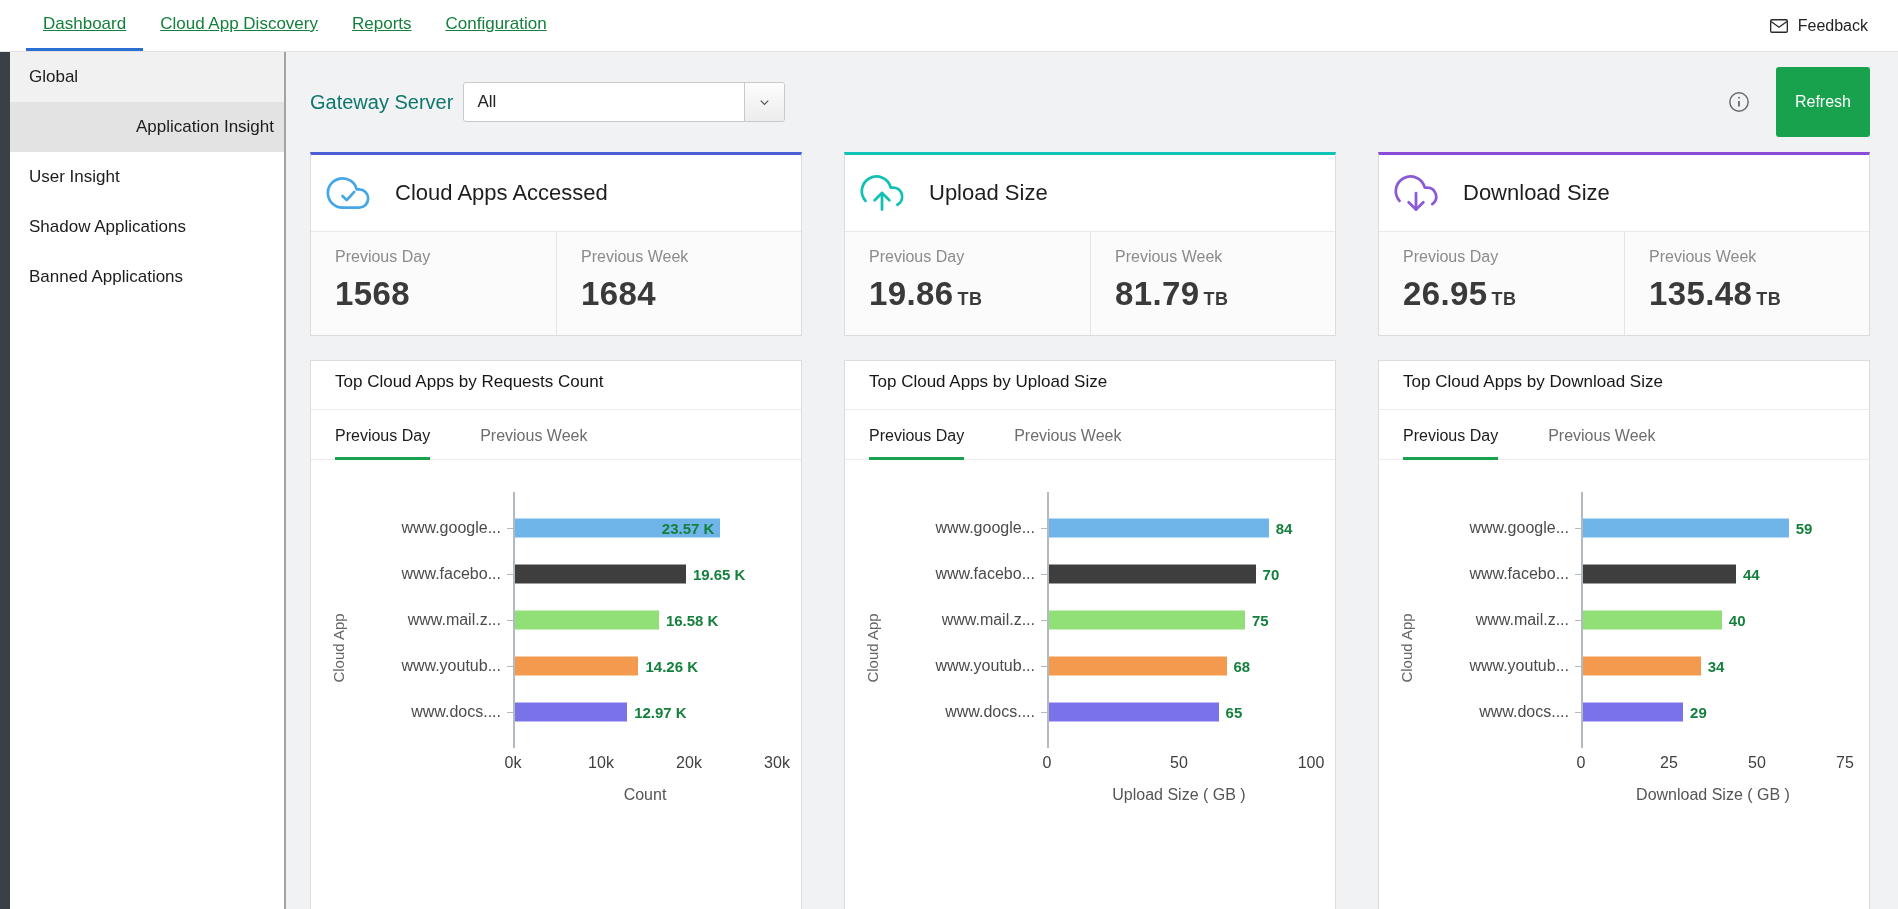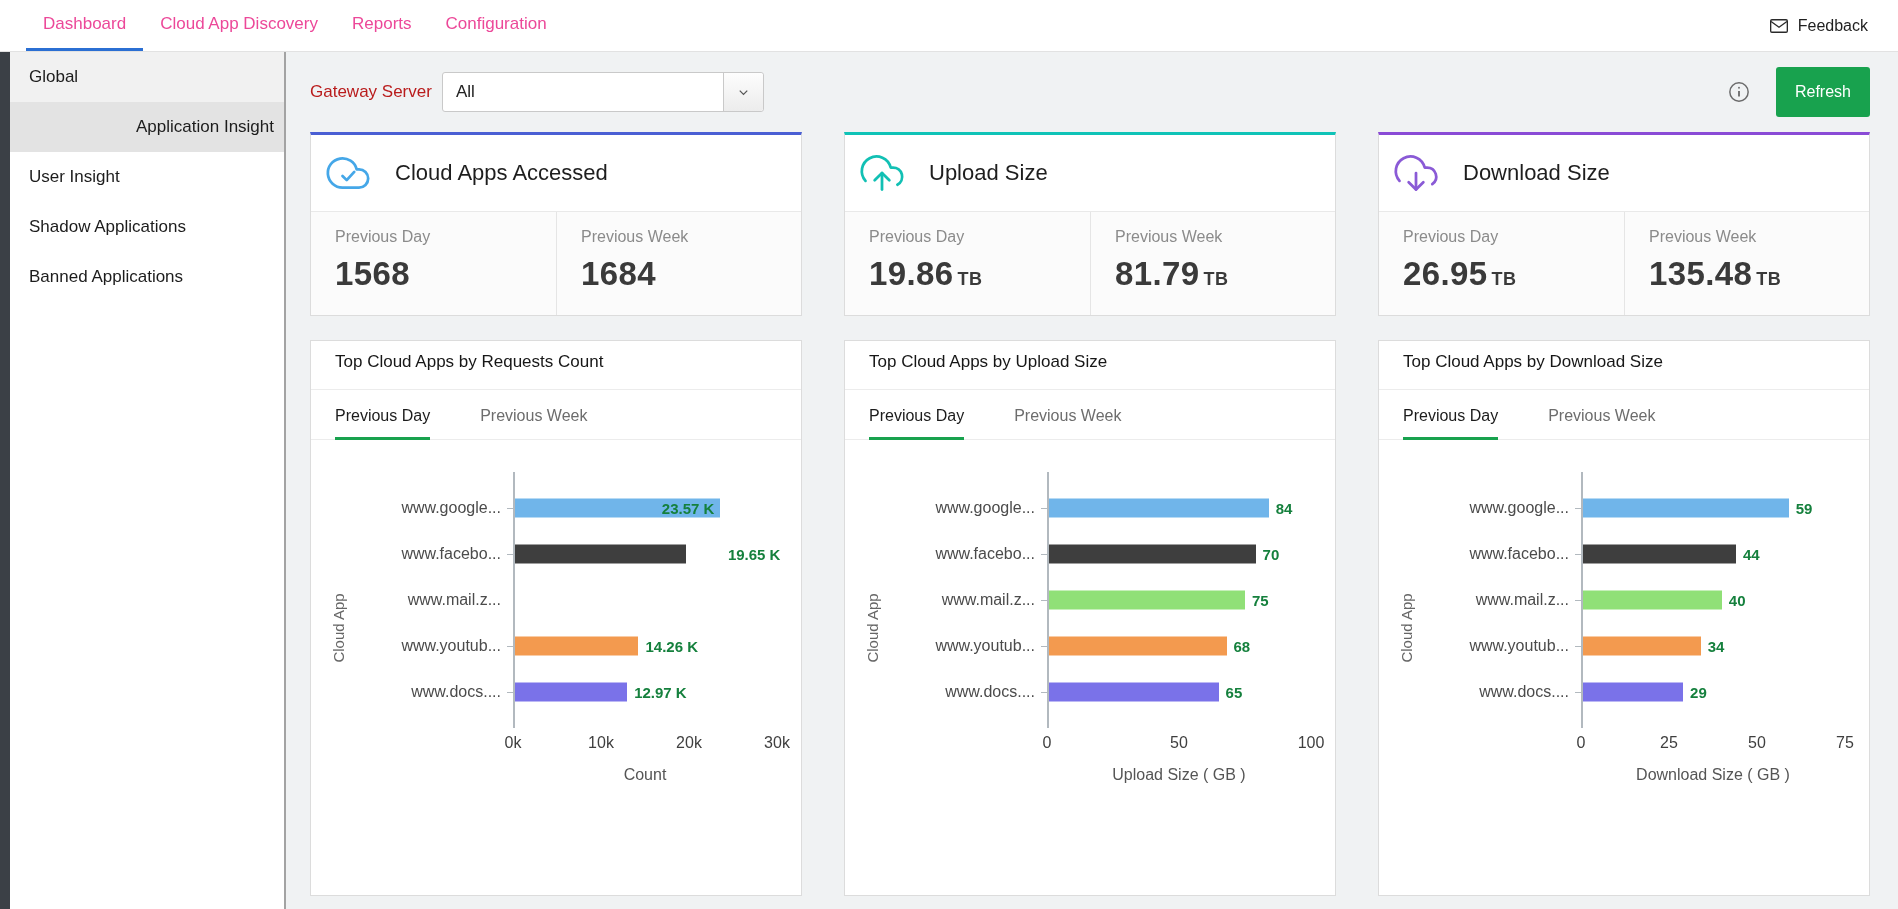--- a/index.html
+++ b/index.html
@@ -11,52 +11,52 @@
     color:#222;
   }
   
   .topbar {
     height:52px; background:#fff; border-bottom:1px solid #e2e2e2;
     display:flex; align-items:stretch; padding:0 30px 0 26px;
   }
   .nav { display:flex; }
   .nav-tab {
     display:flex; align-items:center; padding:0 17px; font-size:17px;
-    color:#ec4899; cursor:pointer; border-bottom:3px solid transparent;
+    color:#15803d; cursor:pointer; border-bottom:3px solid transparent;text-decoration:underline;
   }
   .nav-tab.active { border-bottom-color:#2b6fd3; }
   .feedback { margin-left:auto; display:flex; align-items:center; gap:9px; font-size:16px; color:#1f1f1f; cursor:pointer; }
 
   
   .page { display:flex; height:857px; }
   .leftstrip { width:10px; background:#3b4046; }
   .sidebar { width:276px; background:#fff; border-right:2px solid #a3a3a3; }
   .side-item { padding:15px 10px 15px 19px; font-size:17px; color:#1c1c1c; cursor:pointer; }
   .side-item.global-item { background:#f1f1f1; }
   .side-item.selected { background:#e3e3e3;text-align:right; }
   main { flex:1; min-width:0; }
 
   
   .toolbar { display:flex; align-items:center; padding:15px 28px 13px 24px; }
-  .gw-label { font-size:17px; color:#b91c1c; margin-right:10px; }
+  .gw-label { font-size:20px; color:#0f766e; margin-right:10px; }
   .select {
     width:322px; height:40px; background:#fff; border:1px solid #c9c9c9; border-radius:3px;
     display:flex; align-items:center; cursor:pointer;
   }
   .select-val { flex:1; padding:0 13px; font-size:17px; color:#222; }
   .select-arrow {
     width:40px; align-self:stretch; border-left:1px solid #c9c9c9;
     background:linear-gradient(#fdfdfd,#ececec); display:flex; align-items:center; justify-content:center;
     border-radius:0 3px 3px 0;
   }
   .toolbar-right { margin-left:auto; display:flex; align-items:center; }
   .info-btn { margin-right:26px; display:flex; cursor:pointer; }
   .refresh {
     background:#18a24e; color:#fff; border:none; border-radius:3px; font-size:16px;
-    padding:16px 19px; font-family:inherit; cursor:pointer;
+    padding:26px 19px; font-family:inherit; cursor:pointer;
   }
 
   
   .cards-row, .charts-row {
     display:grid; grid-template-columns:repeat(3,1fr); gap:42px; margin:2px 28px 0 24px;
   }
   .charts-row { margin-top:24px; }
 
   
   .sum-card { background:#fff; border:1px solid #dcdcdc; border-top:3px solid #888; }
@@ -244,25 +244,29 @@
                     <div class="cat">www.google...</div>
                     <div class="track">
                       <div class="bar" style="width:78.56666666666666%;background:#70b5ea"></div>
                       <span class="val" style="left:calc(78.56666666666666% - 6px);transform:translate(-100%,-50%);">23.57 K</span>
                     </div>
                   </div>
                   <div class="bar-row">
                     <div class="cat">www.facebo...</div>
                     <div class="track">
                       <div class="bar" style="width:65.49999999999999%;background:#3e3e3e"></div>
-                      <span class="val" style="left:calc(65.49999999999999% + 7px);transform:translateY(-50%);margin-left:35px;">19.65 K</span>
+                      <span class="val" style="left:calc(65.49999999999999% + 7px);transform:translateY(-50%);">19.65 K</span>
                     </div>
                   </div>
                   <div class="bar-row">
                     <div class="cat">www.mail.z...</div>
+                    <div class="track">
+                      <div class="bar" style="width:55.266666666666666%;background:#90e077"></div>
+                      <span class="val" style="left:calc(55.266666666666666% + 7px);transform:translateY(-50%);">16.58 K</span>
+                    </div>
                   </div>
                   <div class="bar-row">
                     <div class="cat">www.youtub...</div>
                     <div class="track">
                       <div class="bar" style="width:47.53333333333333%;background:#f39a4f"></div>
                       <span class="val" style="left:calc(47.53333333333333% + 7px);transform:translateY(-50%);">14.26 K</span>
                     </div>
                   </div>
                   <div class="bar-row">
                     <div class="cat">www.docs....</div>

